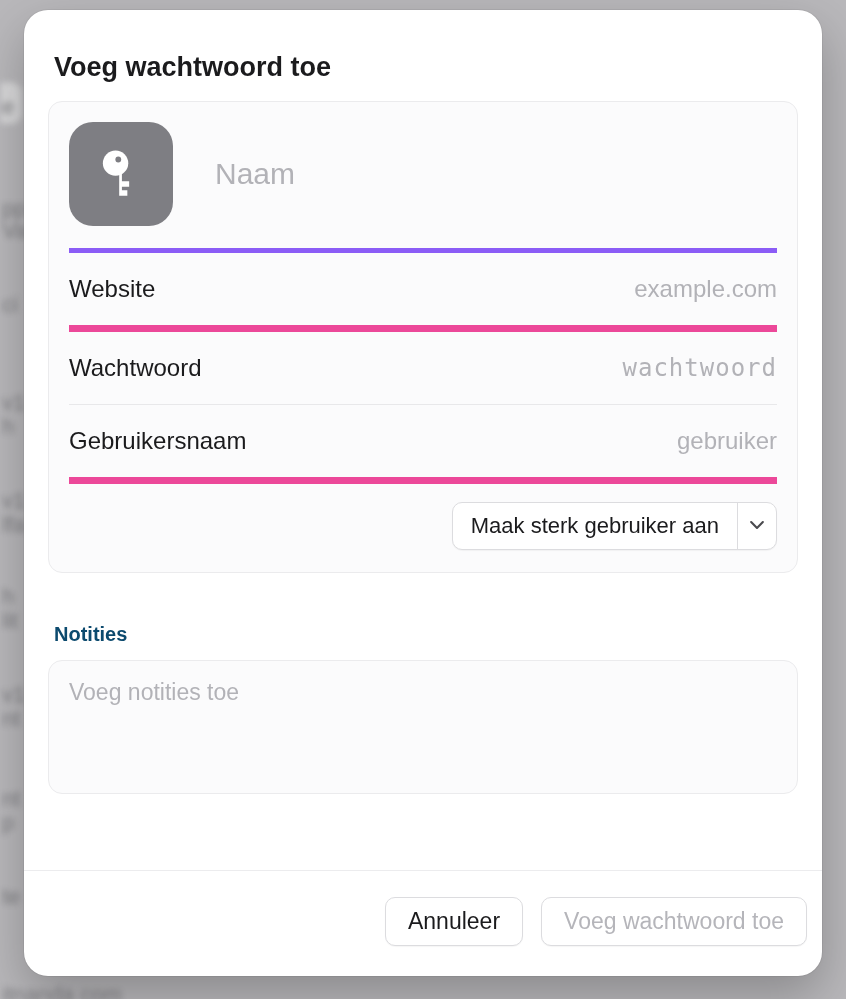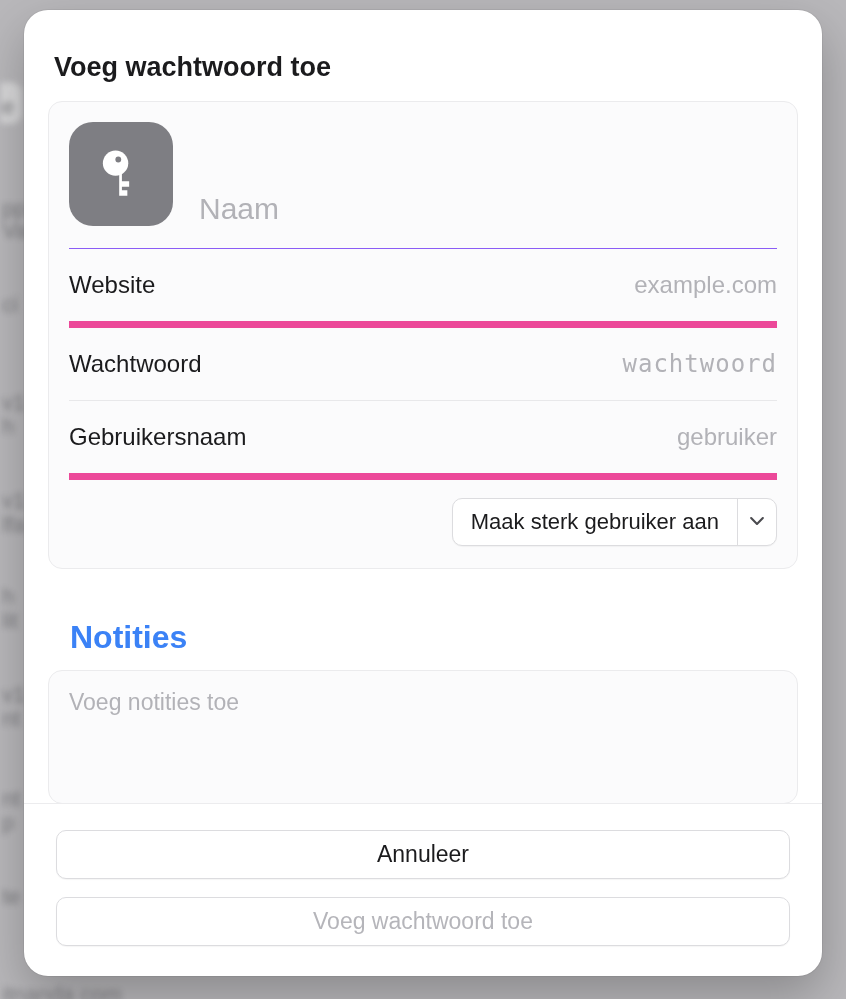--- a/index.html
+++ b/index.html
@@ -57,24 +57,24 @@
     margin: 0 0 18px 6px;
   }
   .card {
     background: #fbfbfc;
     border: 1px solid #ebebed;
     border-radius: 14px;
     padding: 0 20px;
   }
   .name-row {
     display: flex;
-    align-items: flex-end;
-    gap: 26px;
+    align-items: center;
+    gap: 42px;
     padding: 20px 0 22px 0;
-    border-bottom: 1px solid #8b5cf6;
+    border-bottom: 5px solid #8b5cf6;
   }
   .key-tile {
     width: 104px; height: 104px;
     background: #7e7e83;
     border-radius: 24px;
     display: flex;
     align-items: center;
     justify-content: center;
     flex: 0 0 auto;
   }
@@ -141,24 +141,24 @@
     background: transparent;
     border: none;
     cursor: pointer;
     display: flex;
     align-items: center;
     justify-content: center;
   }
   .split-toggle svg { width: 14px; height: 14px; }
 
   .notes-heading {
-    font-size: 32px;
+    font-size: 20px;
     font-weight: 700;
-    color: #3b82f6;
-    margin: 50px 0 14px 22px;
+    color: #0c4a6e;
+    margin: 50px 0 14px 6px;
   }
   .notes-box {
     background: #fbfbfc;
     border: 1px solid #ebebed;
     border-radius: 14px;
     min-height: 128px;
   }
   .notes-area {
     width: 100%;
     min-height: 128px;
@@ -168,25 +168,24 @@
     outline: none;
     padding: 18px 20px;
     font-size: 23px;
     font-family: inherit;
     color: #a21caf;
   }
   .notes-area::placeholder { color: #b2b2b7; }
 
   .footer {
     border-top: 1px solid #ececee;
-    padding: 26px 32px 30px 32px;
+    padding: 26px 15px 30px 32px;
     display: flex;
     justify-content: flex-end;
     gap: 18px;
-    flex-direction: column;
   }
   .btn {
     font-size: 23px;
     padding: 10px 22px;
     border-radius: 10px;
     background: #ffffff;
     border: 1px solid #dcdcdf;
     box-shadow: 0 1px 1px rgba(0,0,0,0.04);
     cursor: pointer;
     color: #1b1b1d;

